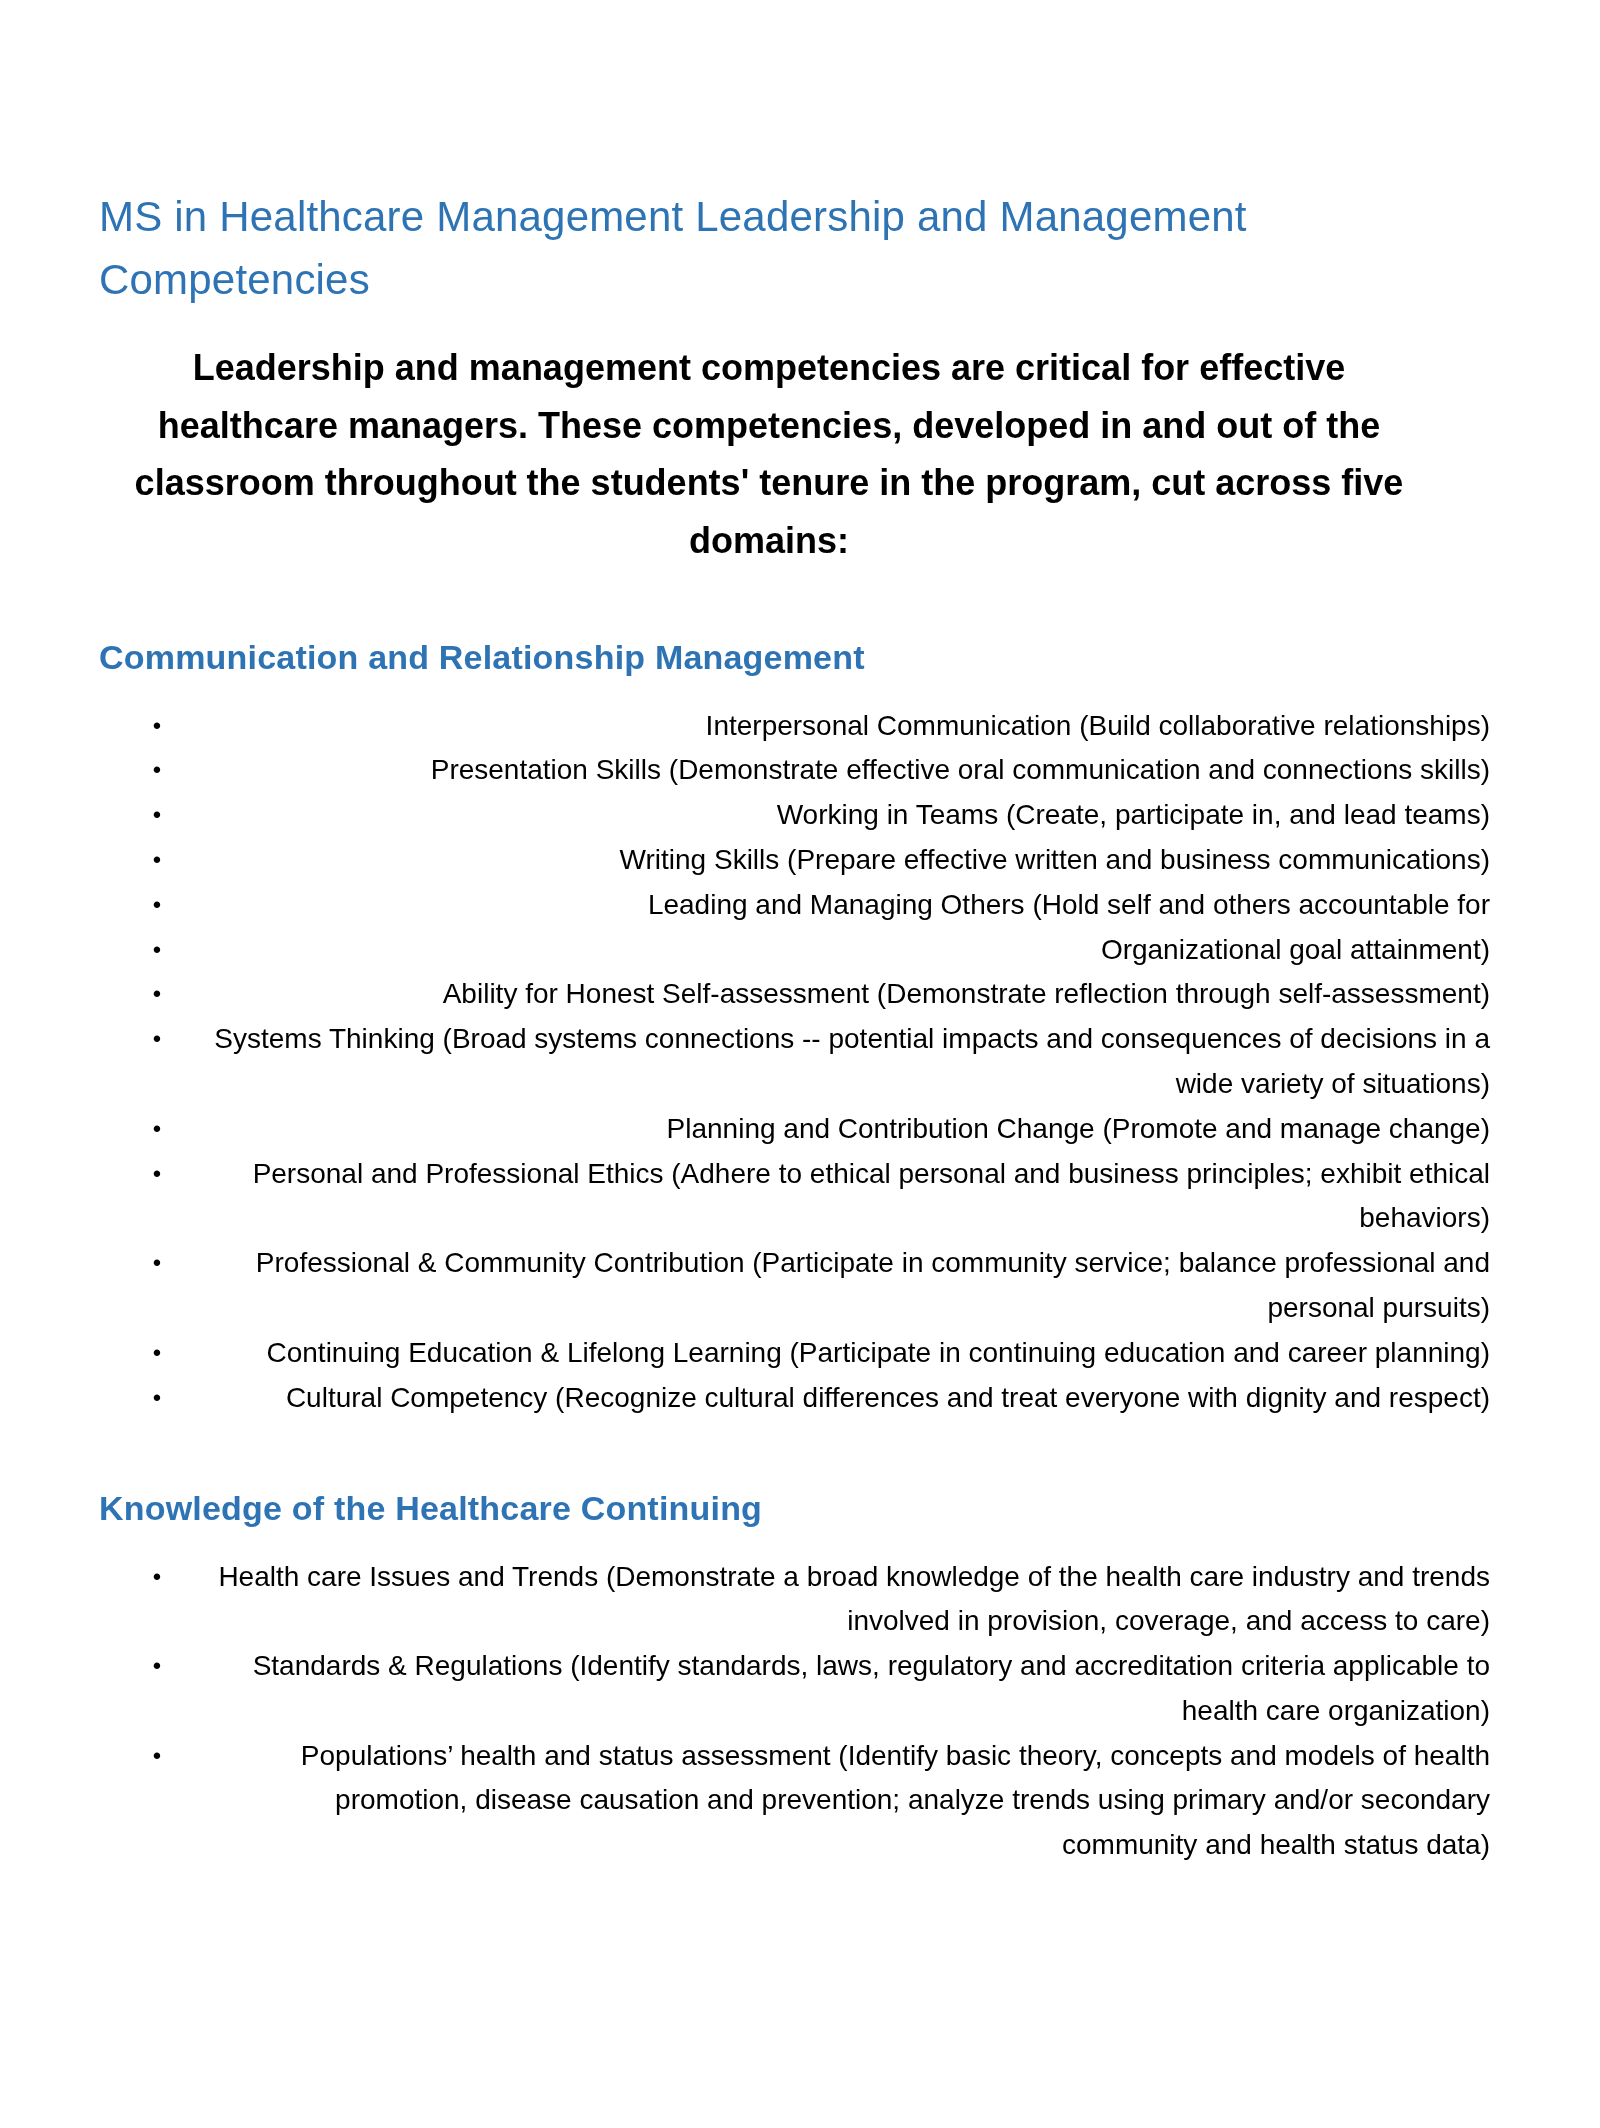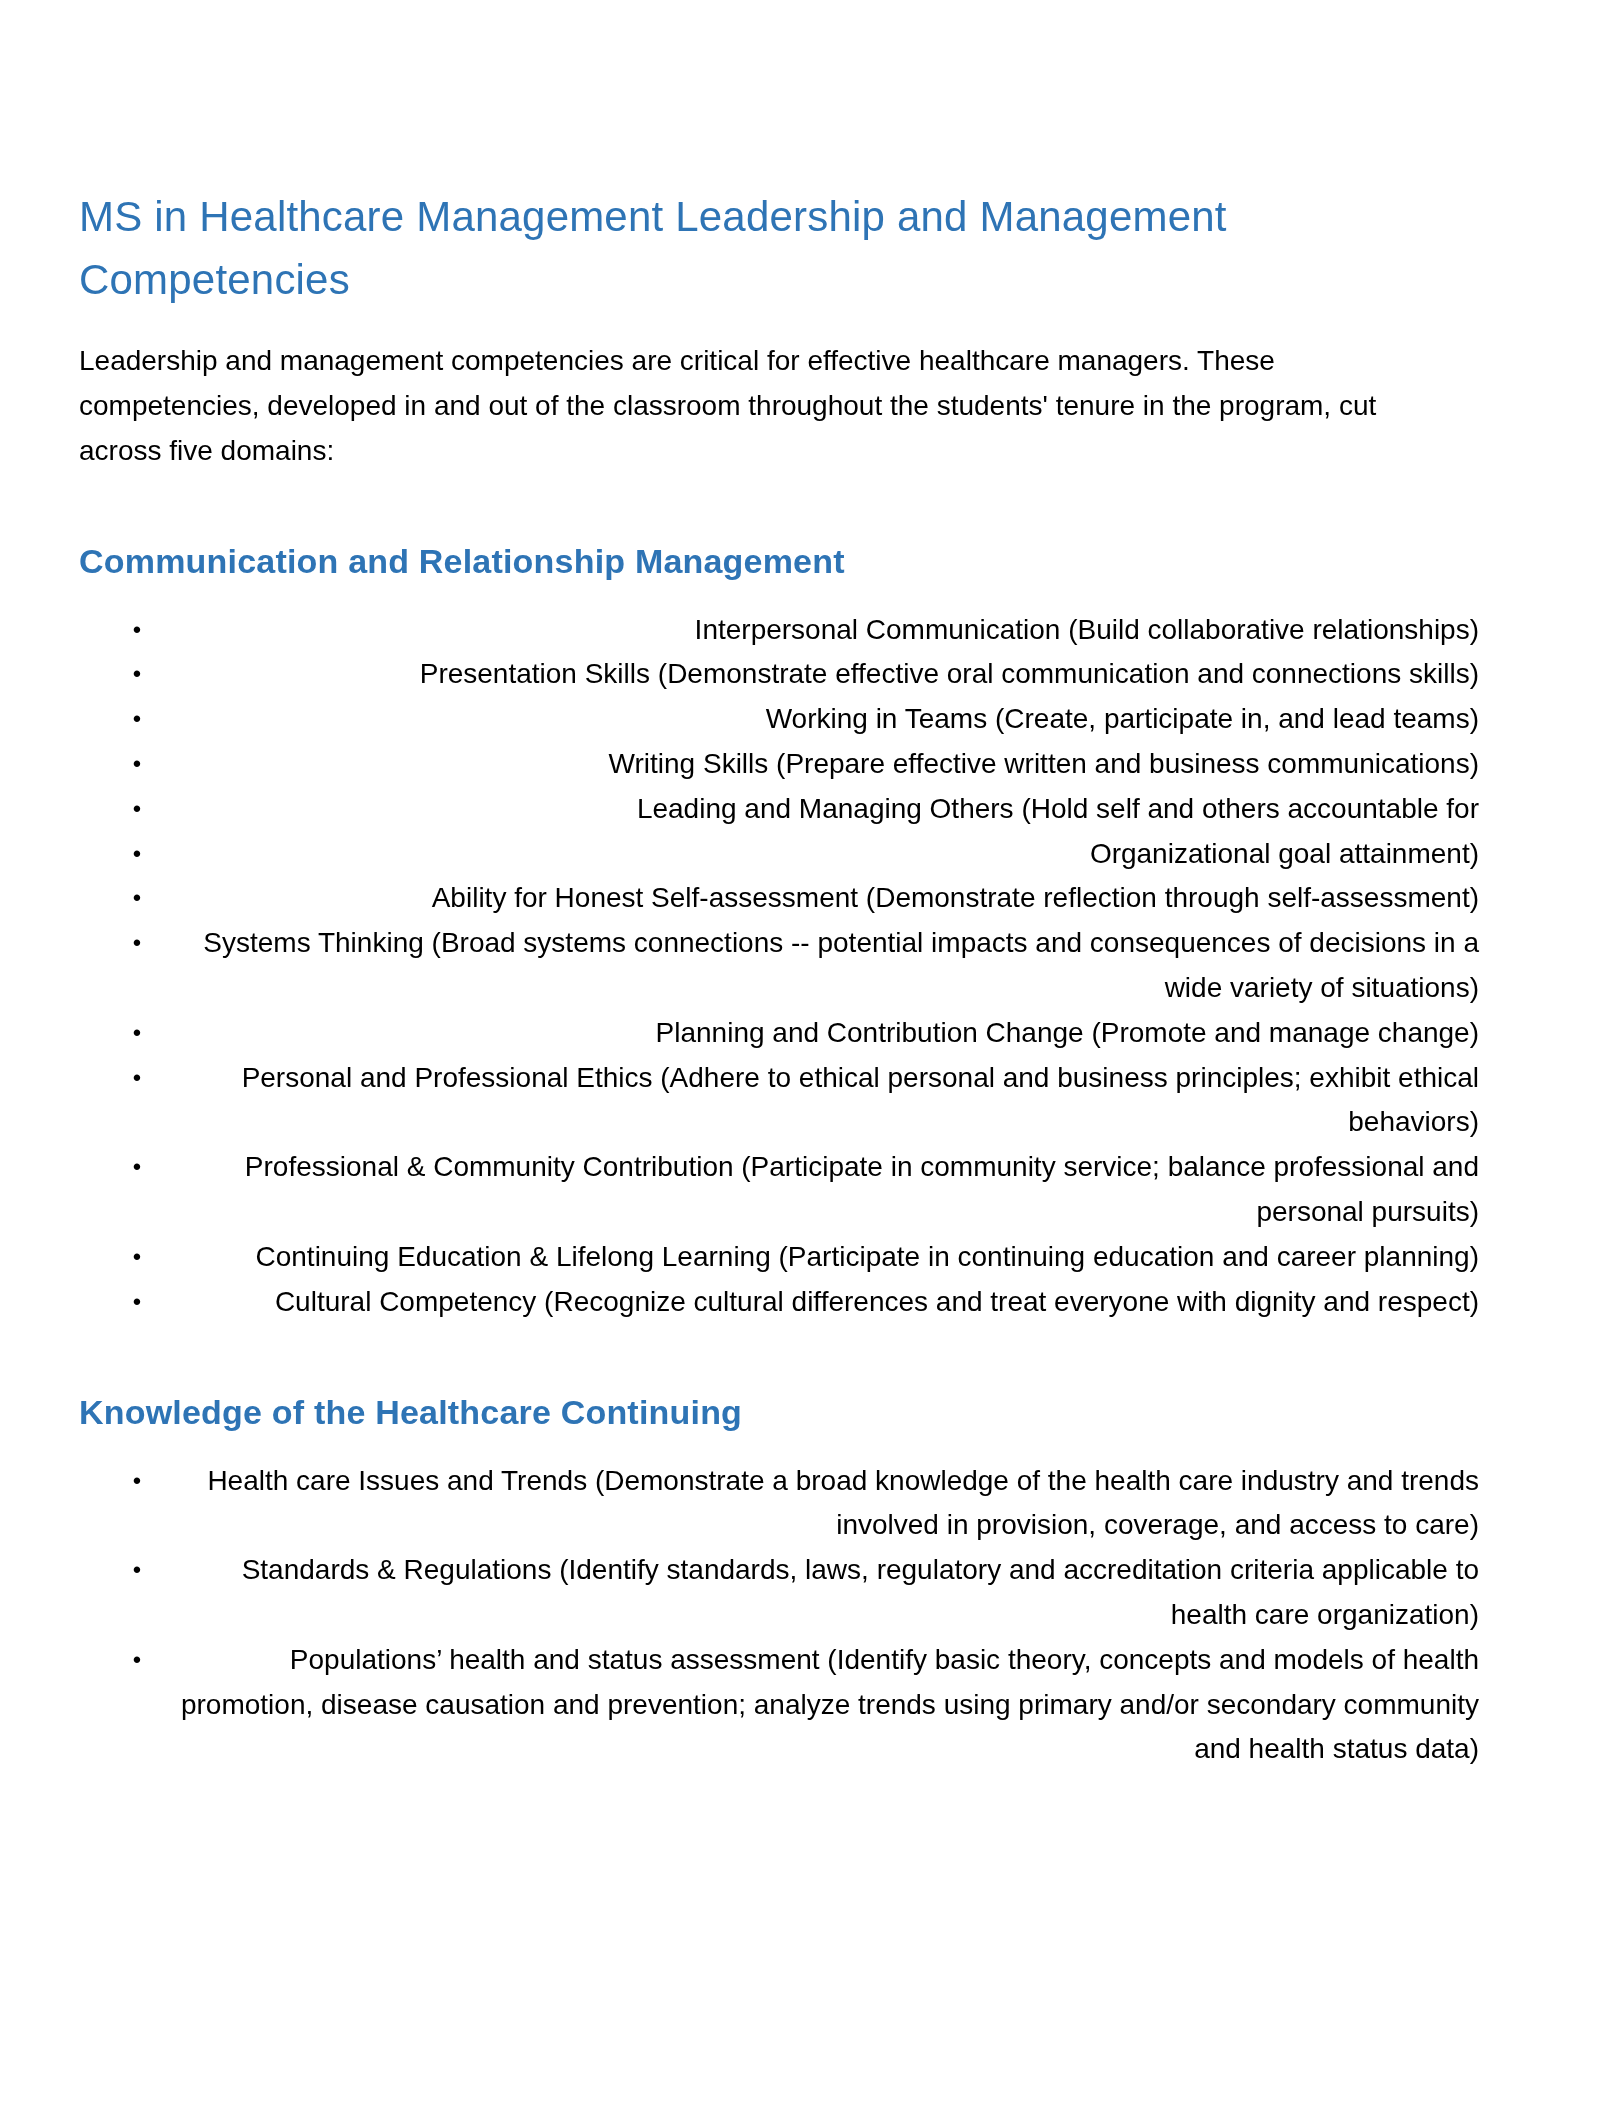--- a/index.html
+++ b/index.html
@@ -9,38 +9,39 @@
     width: 1600px;
     min-height: 2128px;
     background: var(--paper);
     font-family: "Liberation Sans", "DejaVu Sans", sans-serif;
     color: var(--ink);
     -webkit-font-smoothing: antialiased;
   }
   .page {
     width: 1600px;
     min-height: 2128px;
-    padding: 185px 110px 80px 79px;
+    padding: 185px 110px 80px 99px;
     background: var(--paper);
   }
   h1.doc-title {
     color: var(--accent);
     font-size: 42px;
     font-weight: 400;
     line-height: 1.5;
     max-width: 1340px;
     letter-spacing: 0.2px;
     margin-bottom: 28px;
   }
   p.intro {
-    font-size: 28px;
-    font-weight: 400;
+    font-size: 36px;
+    font-weight: 700;
     line-height: 1.6;
     max-width: 1340px;
     color: var(--ink);
+    text-align: center;
   }
   section.comp-section { margin-top: 0; }
   h2.section-heading {
     color: var(--accent);
     font-size: 34px;
     font-weight: 700;
     line-height: 1.3;
     margin-top: 66px;
     margin-bottom: 24px;
     letter-spacing: 0.2px;

